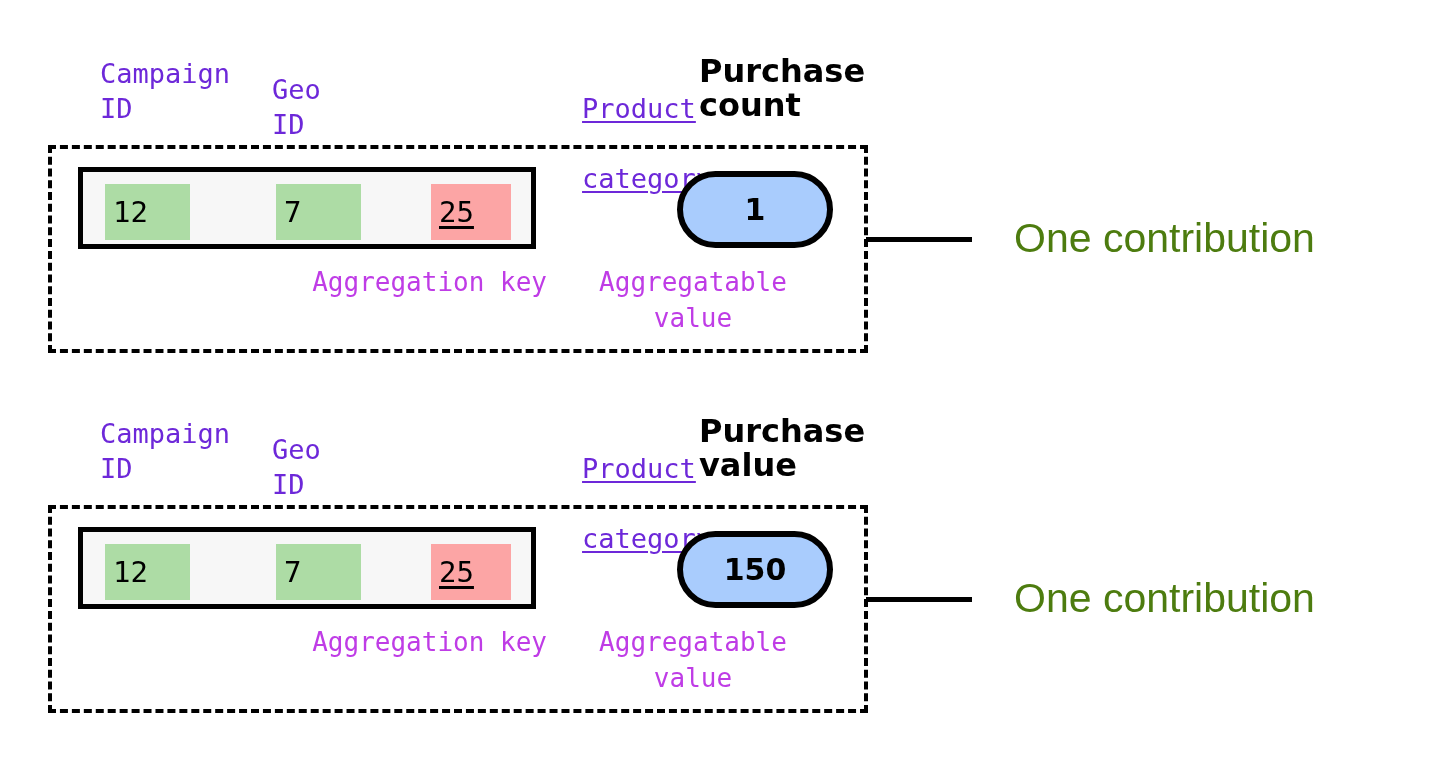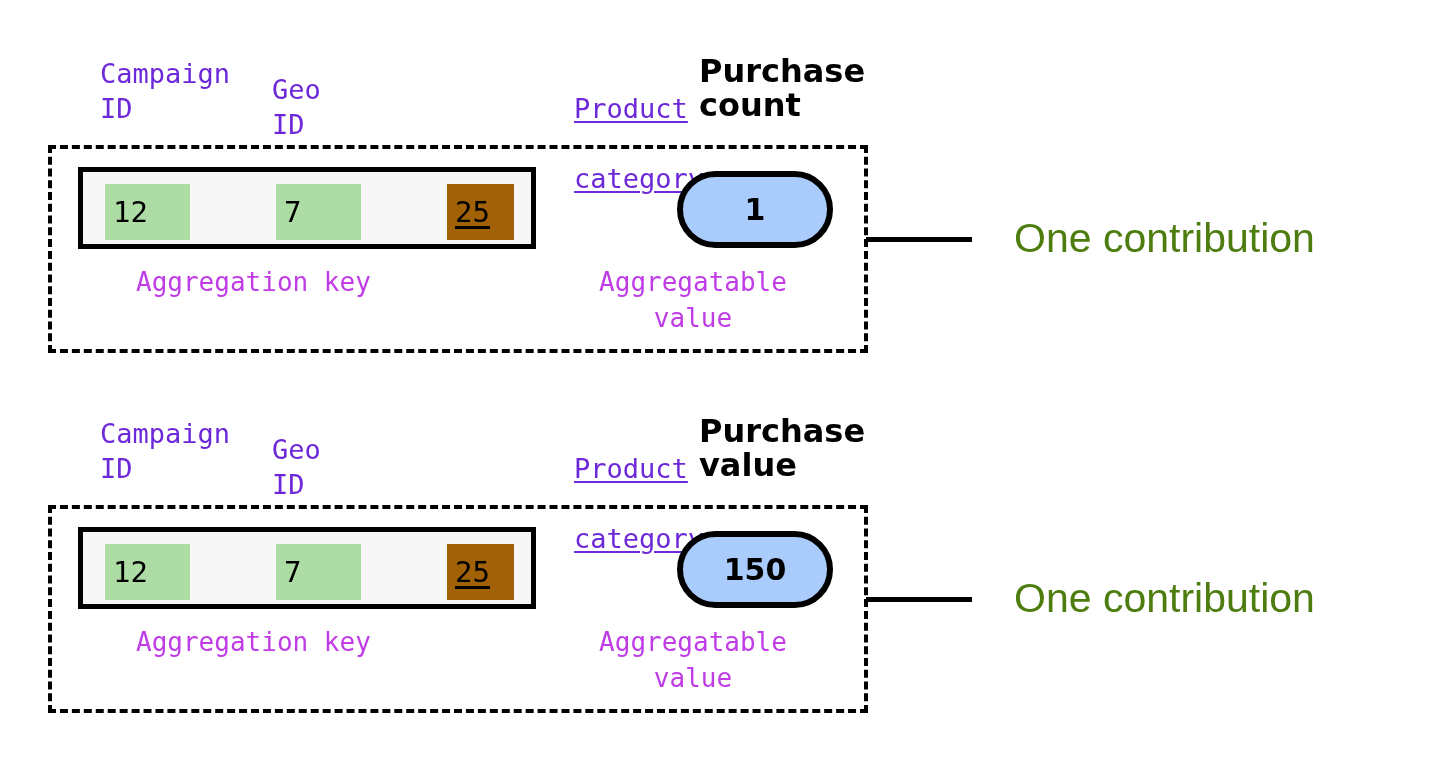--- a/index.html
+++ b/index.html
@@ -48,20 +48,21 @@
     color: #6d28d9;
     white-space: pre;
   }
   .col-campaign { left: 100px; top: 0px; }
   .col-geo      { left: 272px; top: 16px; }
   .col-product  { left: 444px; top: 0px; }
   .col-product .ul {
     text-decoration: underline;
     text-decoration-thickness: 2px;
     text-underline-offset: 3px;
+    margin-left: 8px;
   }
   .col-metric {
     position: absolute;
     left: 679px;
     top: -2px;
     font-family: "DejaVu Sans", sans-serif;
     font-weight: bold;
     font-size: 32px;
     line-height: 34px;
     white-space: pre;
@@ -102,21 +103,21 @@
     box-sizing: border-box;
     padding: 0 8px;
     font-family: "DejaVu Sans Mono", monospace;
     font-size: 29px;
     line-height: 56px;
     color: #000000;
     white-space: pre;
   }
   .key-cell-1 { left: 22px;  top: 12px; width: 85px;  background: #addca5; }
   .key-cell-2 { left: 193px; top: 12px; width: 85px;  background: #addca5; }
-  .key-cell-3 { left: 364px; top: 12px; width: 67px;  background: #a16207; }
+  .key-cell-3 { left: 348px; top: 12px; width: 80px;  background: #fca5a5; }
   .key-cell-3 .ul {
     text-decoration: underline;
     text-decoration-thickness: 3px;
     text-underline-offset: 4px;
   }
 
   
   .value-capsule {
     position: absolute;
     left: 677px;
@@ -139,23 +140,24 @@
   
   .annot {
     position: absolute;
     font-family: "DejaVu Sans Mono", monospace;
     font-size: 26px;
     line-height: 36px;
     color: #bf3ce6;
     white-space: pre;
   }
   .annot-key {
-    left: 136px;
+    left: 147px;
     top: 264px;
     width: 400px;
+    text-align: right;
   }
   .annot-value {
     left: 553px;
     top: 264px;
     width: 280px;
     text-align: center;
   }
 
   
   .leader-line {

